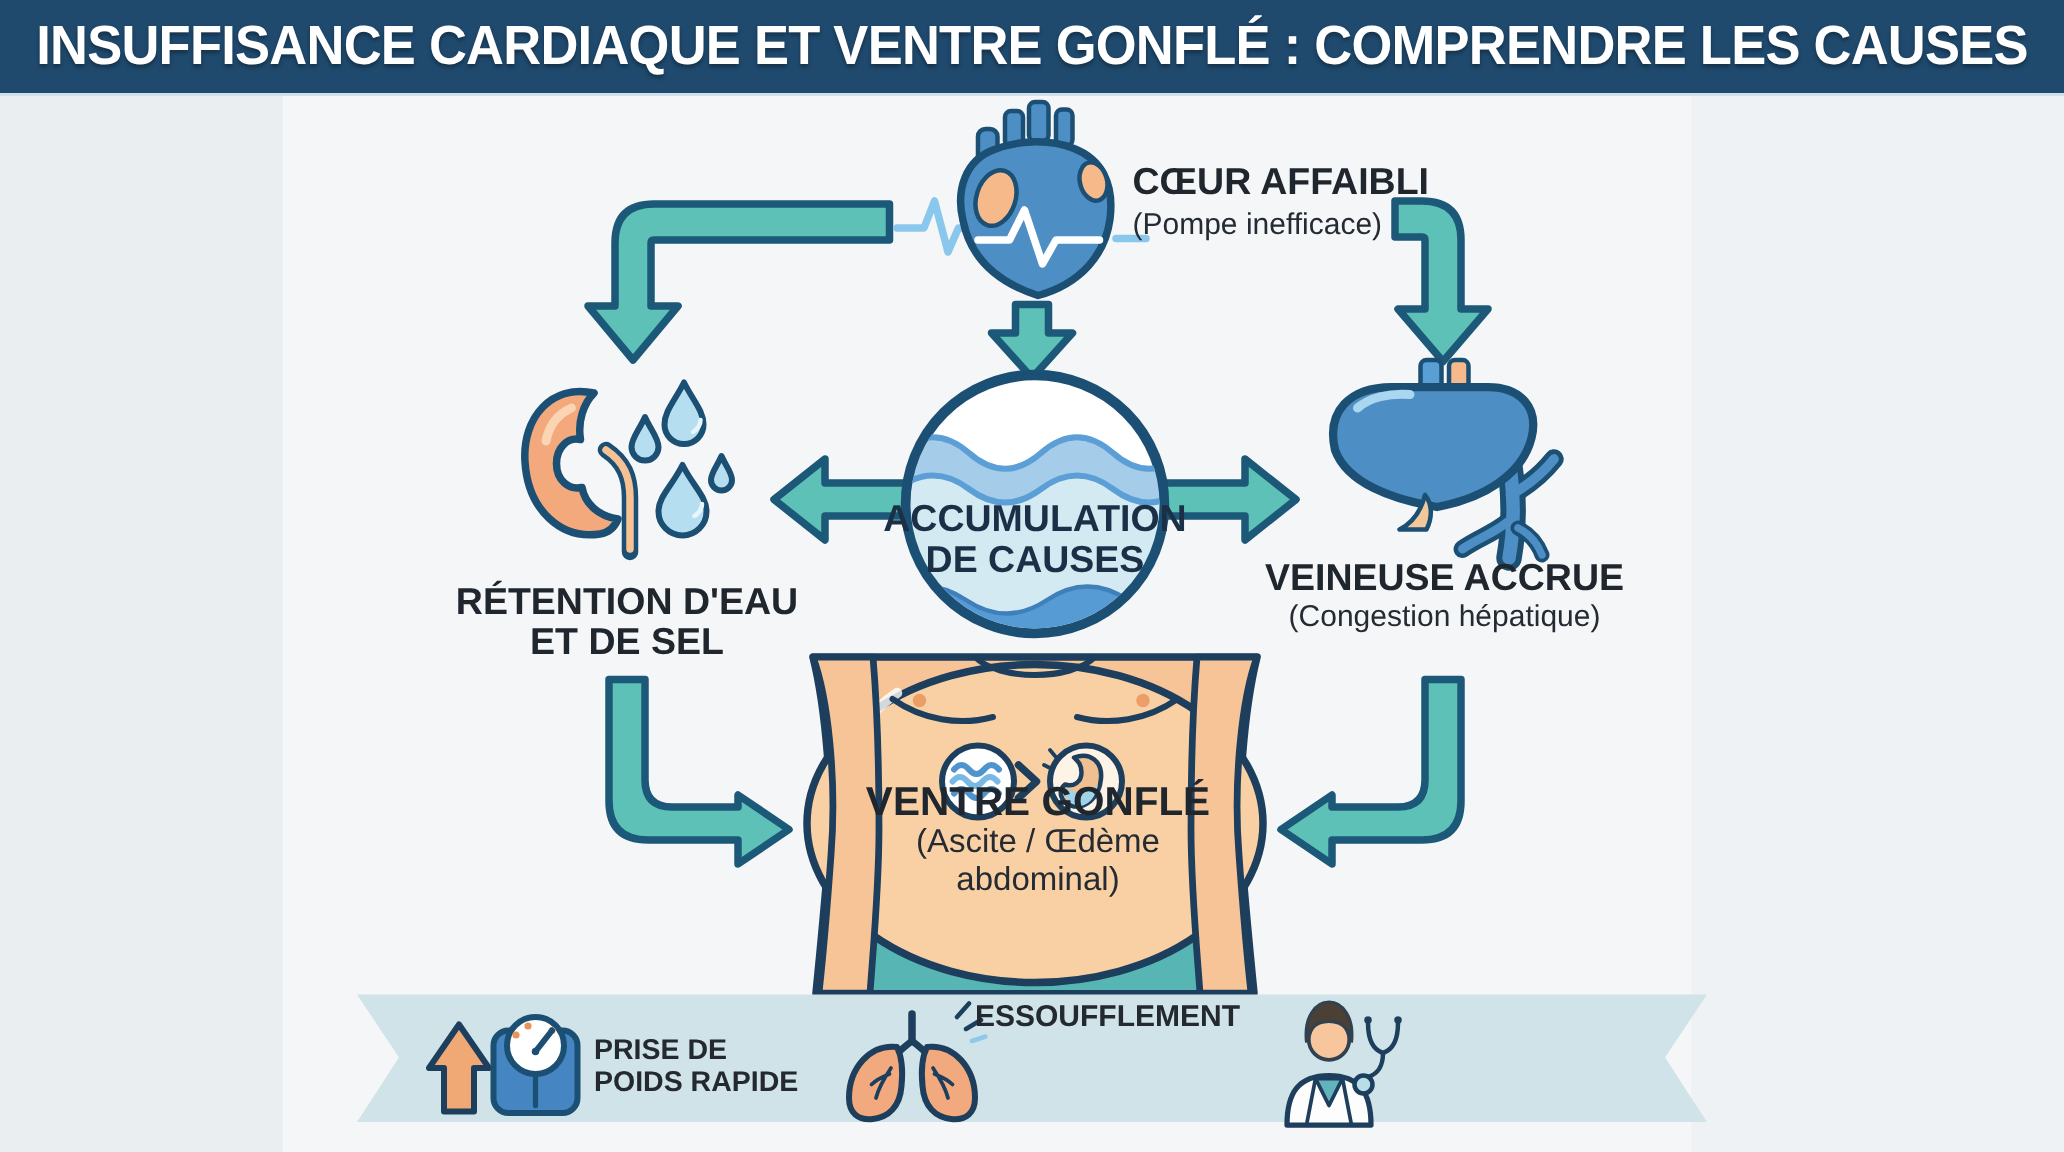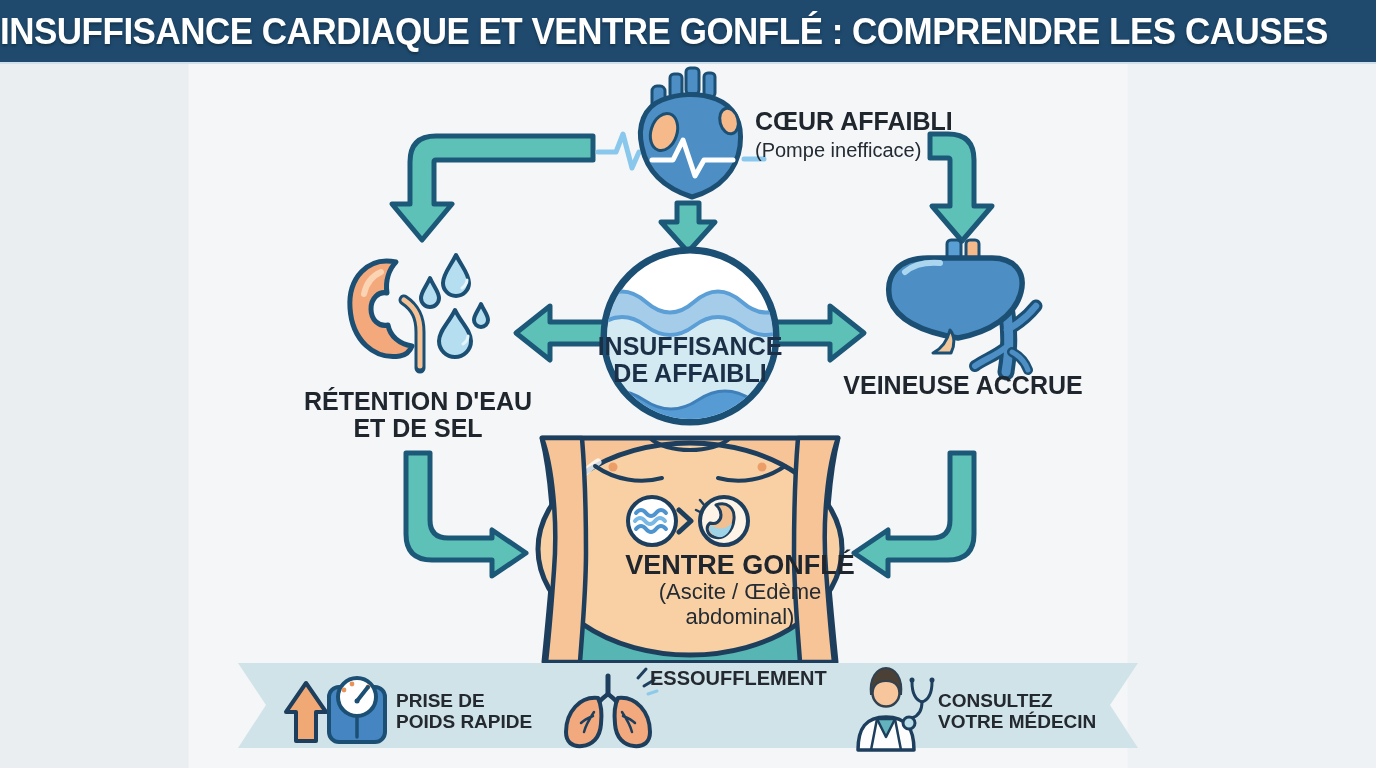--- a/index.html
+++ b/index.html
@@ -3,21 +3,21 @@
 <meta charset="utf-8">
 <style>
   html,body{margin:0;padding:0;background:#e8ecef;}
   .stage{
     position:relative;width:1376px;height:768px;overflow:hidden;
     font-family:"Liberation Sans","DejaVu Sans",sans-serif;
     background:linear-gradient(90deg,#eaeef1 0,#eaeef1 188px,#f4f6f8 189px,#f4f6f8 1127px,#eff2f5 1128px,#eff2f5 100%);
   }
   .topbar{
     position:absolute;left:0;top:0;width:100%;height:62px;background:#1f4a6e;
-    display:flex;align-items:center;
+    display:flex;align-items:center;justify-content:center;
     box-shadow:0 2px 0 #cfe0ec;
   }
   .topbar h1{
     margin:0;color:#ffffff;font-size:35px;font-weight:bold;letter-spacing:-.5px;
     text-shadow:0 2px 3px rgba(0,0,0,.35);white-space:nowrap;transform:scaleY(1.05);
   }
   .art{position:absolute;left:0;top:0;width:1376px;height:768px;}
   .txt{position:absolute;z-index:3;}
   .center{transform:translateX(-50%);text-align:center;}
   .lbl{font-weight:bold;color:#20262e;font-size:25px;line-height:27px;white-space:nowrap;}
@@ -180,41 +180,38 @@
     <div class="lbl">CŒUR AFFAIBLI</div>
     <div class="paren" style="margin-top:3px;">(Pompe inefficace)</div>
   </div>
 
   <div class="txt center" style="left:418px;top:388px;">
     <div class="lbl">RÉTENTION D'EAU</div>
     <div class="lbl">ET DE SEL</div>
   </div>
 
   <div class="txt center" style="left:690px;top:333px;">
-    <div class="fluid-lbl">INSUFFISANCE</div>
-    <div class="fluid-lbl">DE AFFAIBLI</div>
+    <div class="fluid-lbl">ACCUMULATION</div>
+    <div class="fluid-lbl">DE CAUSES</div>
   </div>
 
   <div class="txt center" style="left:963px;top:372px;">
     <div class="lbl">VEINEUSE ACCRUE</div>
-  </div>
-
-  <div class="txt center" style="left:692px;top:551px;margin-left:48px;">
+    <div class="paren">(Congestion hépatique)</div>
+  </div>
+
+  <div class="txt center" style="left:692px;top:520px;">
     <div class="lbl-big">VENTRE GONFLÉ</div>
     <div class="paren" style="font-size:22px;line-height:25px;">(Ascite / Œdème</div>
     <div class="paren" style="font-size:22px;line-height:25px;">abdominal)</div>
   </div>
 
   <div class="txt" style="left:396px;top:690px;">
     <div class="foot-lbl">PRISE DE</div>
     <div class="foot-lbl">POIDS RAPIDE</div>
   </div>
 
   <div class="txt" style="left:650px;top:668px;">
     <div class="foot-lbl" style="font-size:20px;">ESSOUFFLEMENT</div>
   </div>
 
-  <div class="txt" style="left:938px;top:690px;">
-    <div class="foot-lbl">CONSULTEZ</div>
-    <div class="foot-lbl">VOTRE MÉDECIN</div>
-  </div>
 
 </div>
 
 </body></html>

